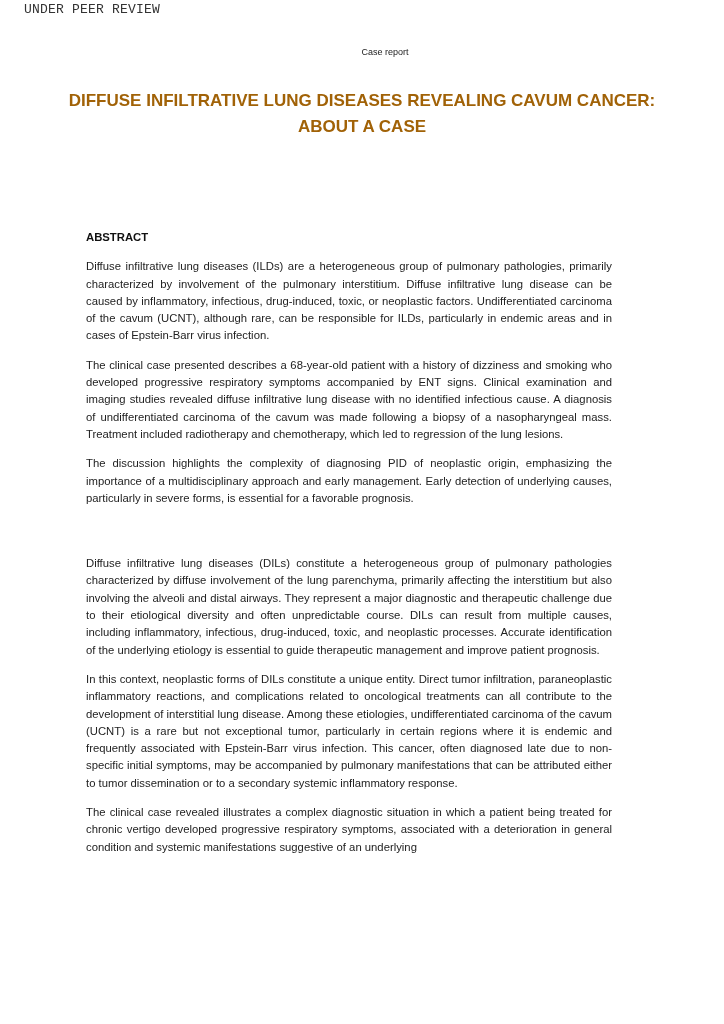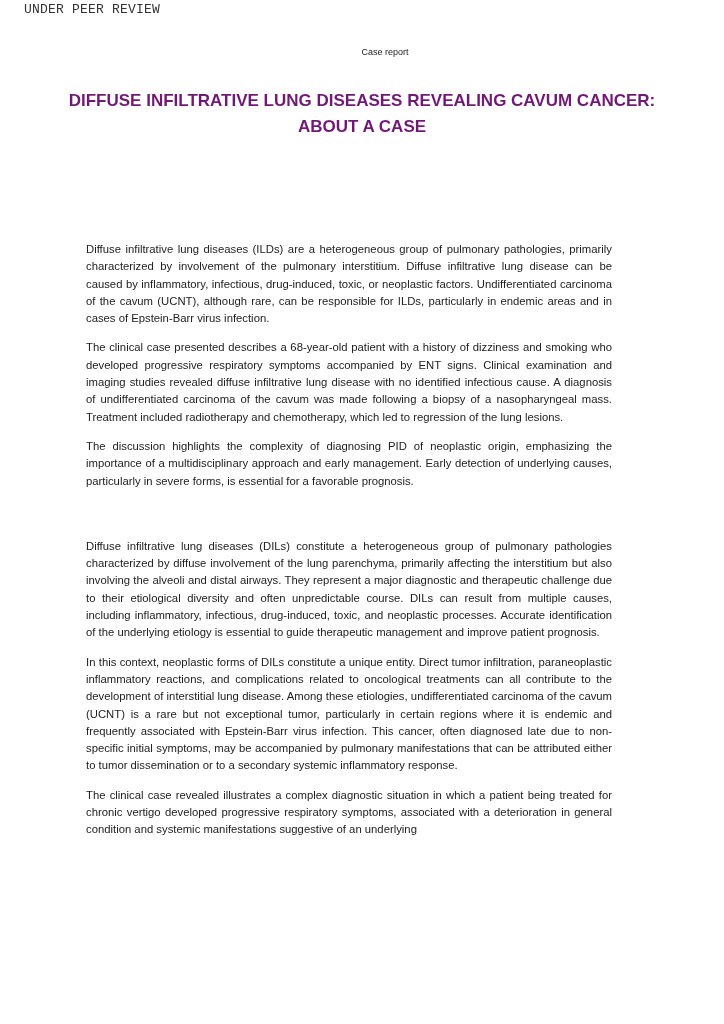--- a/index.html
+++ b/index.html
@@ -10,21 +10,21 @@
     letter-spacing: 0.2px;
     margin-left: 24px;
   }
   .kicker {
     position: absolute; left: 0; width: 770px; top: 47px; text-align: center;
     font-family: "Liberation Sans", sans-serif; font-size: 9px; color: #222;
   }
   .title {
     position: absolute; left: 60px; width: 604px; top: 88px; text-align: center;
     font-family: "Liberation Sans", sans-serif; font-weight: bold; font-size: 17px;
-    line-height: 26px; color: #701a75;
+    line-height: 26px; color: #a16207;
   }
   .content {
     position: absolute; left: 86px; width: 526px; top: 229px;
     font-family: "Liberation Sans", sans-serif; font-size: 11.3px; line-height: 17.3px;
     color: #222;
   }
   .heading {
     font-weight: bold; font-size: 11.3px; color: #111; margin: 0 0 10px 0;
   }
   p { margin: 12px 0 9px 0; text-align: justify; }
@@ -32,20 +32,21 @@
 </style>
 </head>
 <body>
 
 <div class="watermark">UNDER PEER REVIEW</div>
 <div class="kicker">Case report</div>
 <div class="title">DIFFUSE INFILTRATIVE LUNG DISEASES REVEALING CAVUM CANCER: ABOUT A CASE</div>
 
 <div class="content">
   <section>
+    <div class="heading">ABSTRACT</div>
     <p>Diffuse infiltrative lung diseases (ILDs) are a heterogeneous group of pulmonary pathologies, primarily characterized by involvement of the pulmonary interstitium. Diffuse infiltrative lung disease can be caused by inflammatory, infectious, drug-induced, toxic, or neoplastic factors. Undifferentiated carcinoma of the cavum (UCNT), although rare, can be responsible for ILDs, particularly in endemic areas and in cases of Epstein-Barr virus infection.</p>
     <p>The clinical case presented describes a 68-year-old patient with a history of dizziness and smoking who developed progressive respiratory symptoms accompanied by ENT signs. Clinical examination and imaging studies revealed diffuse infiltrative lung disease with no identified infectious cause. A diagnosis of undifferentiated carcinoma of the cavum was made following a biopsy of a nasopharyngeal mass. Treatment included radiotherapy and chemotherapy, which led to regression of the lung lesions.</p>
     <p>The discussion highlights the complexity of diagnosing PID of neoplastic origin, emphasizing the importance of a multidisciplinary approach and early management. Early detection of underlying causes, particularly in severe forms, is essential for a favorable prognosis.</p>
   </section>
   <div class="gap-intro"></div>
   <section>
     <p>Diffuse infiltrative lung diseases (DILs) constitute a heterogeneous group of pulmonary pathologies characterized by diffuse involvement of the lung parenchyma, primarily affecting the interstitium but also involving the alveoli and distal airways. They represent a major diagnostic and therapeutic challenge due to their etiological diversity and often unpredictable course. DILs can result from multiple causes, including inflammatory, infectious, drug-induced, toxic, and neoplastic processes. Accurate identification of the underlying etiology is essential to guide therapeutic management and improve patient prognosis.</p>
     <p>In this context, neoplastic forms of DILs constitute a unique entity. Direct tumor infiltration, paraneoplastic inflammatory reactions, and complications related to oncological treatments can all contribute to the development of interstitial lung disease. Among these etiologies, undifferentiated carcinoma of the cavum (UCNT) is a rare but not exceptional tumor, particularly in certain regions where it is endemic and frequently associated with Epstein-Barr virus infection. This cancer, often diagnosed late due to non-specific initial symptoms, may be accompanied by pulmonary manifestations that can be attributed either to tumor dissemination or to a secondary systemic inflammatory response.</p>
     <p>The clinical case revealed illustrates a complex diagnostic situation in which a patient being treated for chronic vertigo developed progressive respiratory symptoms, associated with a deterioration in general condition and systemic manifestations suggestive of an underlying</p>
   </section>

